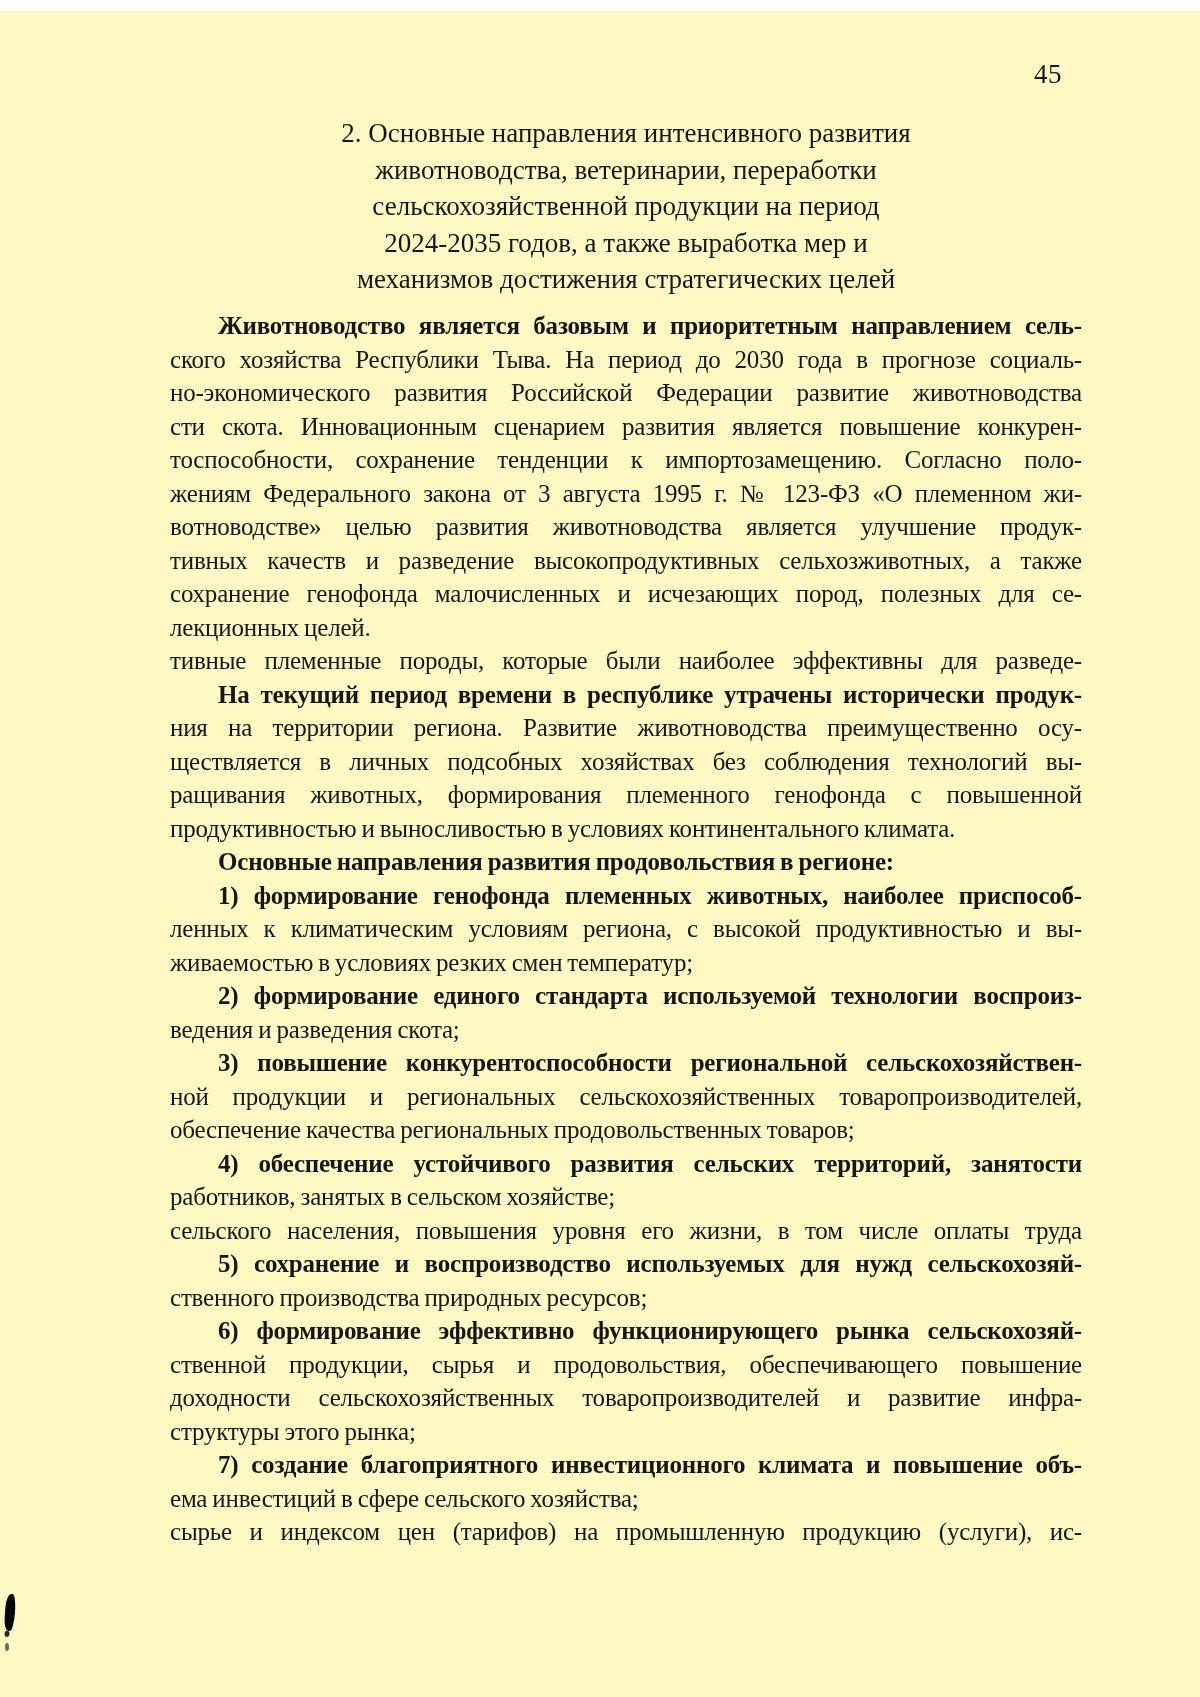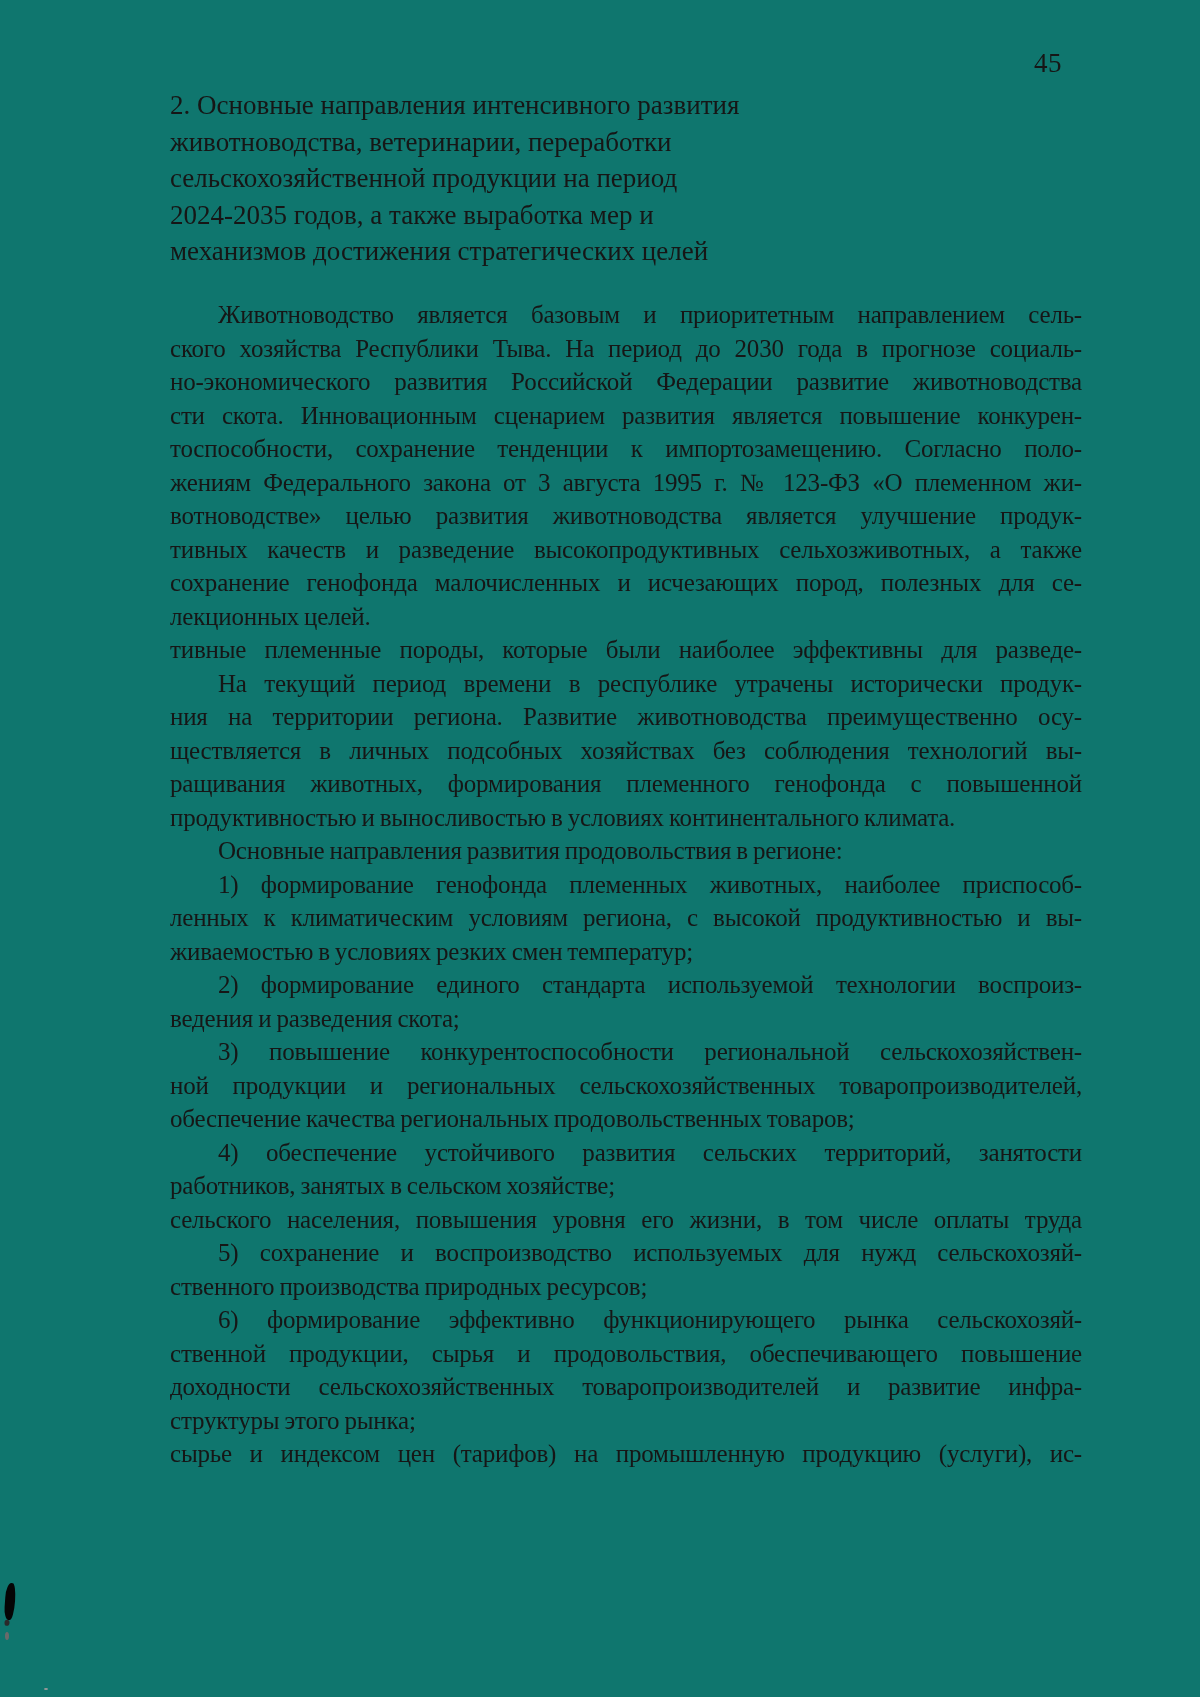--- a/index.html
+++ b/index.html
@@ -5,36 +5,36 @@
   html, body { margin: 0; padding: 0; }
   body {
     width: 1200px;
     height: 1697px;
     background: #ffffff;
     position: relative;
     overflow: hidden;
     font-family: "Liberation Serif", "DejaVu Serif", serif;
     color: #161616;
   }
-  .scan-page { position: absolute; inset: 0; background: #0f766e; }
+  .scan-page { position: absolute; inset: 0; background: #fef9c3; margin-top: 11px; }
 
   .page-number {
     position: absolute;
     top: 48px;
     right: 138px;
     font-size: 27px;
     letter-spacing: 0.5px;
   }
 
   .doc-heading {
     position: absolute;
-    top: 87px;
+    top: 104px;
     left: 170px;
     width: 912px;
-    text-align: left;
+    text-align: center;
     font-size: 27px;
     line-height: 36.5px;
   }
 
   .doc-body {
     position: absolute;
     top: 298px;
     left: 170px;
     width: 912px;
     font-size: 25px;
@@ -43,21 +43,21 @@
     word-spacing: -1px;
   }
   .para { margin: 0; padding: 0; }
   .line {
     height: 33.5px;
     overflow: hidden;
     white-space: normal;
   }
   .line.just { text-align: justify; text-align-last: justify; }
   .line.left { text-align: center; text-align-last: left; }
-  .line.ind  { text-indent: 48px; }
+  .line.ind  { text-indent: 48px; font-weight: bold; }
 
   
   .ink-blob {
     position: absolute;
     left: 5px;
     top: 1583px;
     width: 10px;
     height: 37px;
     background: #050505;
     border-radius: 60% 40% 45% 55% / 45% 55% 60% 40%;
@@ -154,20 +154,24 @@
         <div class="line just ind">5) сохранение и воспроизводство используемых для нужд сельскохозяй-</div>
         <div class="line left">ственного производства природных ресурсов;</div>
       </div>
       <div class="para">
         <div class="line just ind">6) формирование эффективно функционирующего рынка сельскохозяй-</div>
         <div class="line just">ственной продукции, сырья и продовольствия, обеспечивающего повышение</div>
         <div class="line just">доходности сельскохозяйственных товаропроизводителей и развитие инфра-</div>
         <div class="line left">структуры этого рынка;</div>
       </div>
       <div class="para">
+        <div class="line just ind">7) создание благоприятного инвестиционного климата и повышение объ-</div>
+        <div class="line left">ема инвестиций в сфере сельского хозяйства;</div>
+      </div>
+      <div class="para">
         <div class="line just">сырье и индексом цен (тарифов) на промышленную продукцию (услуги), ис-</div>
       </div>
     </div>
 
   <div class="ink-blob"></div>
   <div class="ink-speck-1"></div>
   <div class="ink-speck-2"></div>
 </div>
 
 </body></html>

